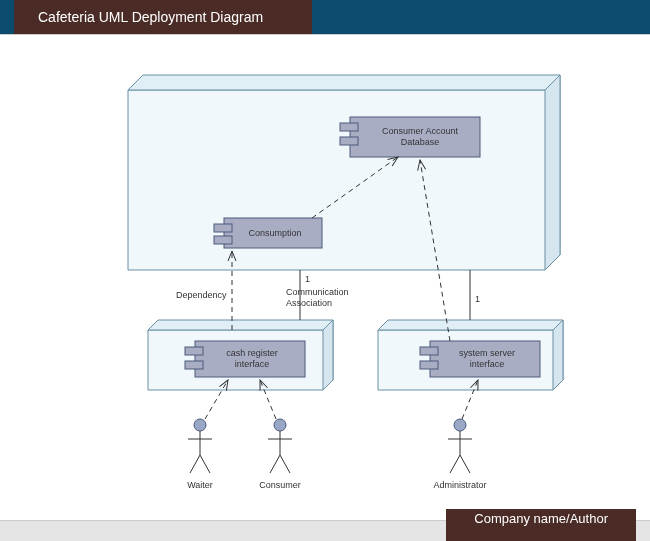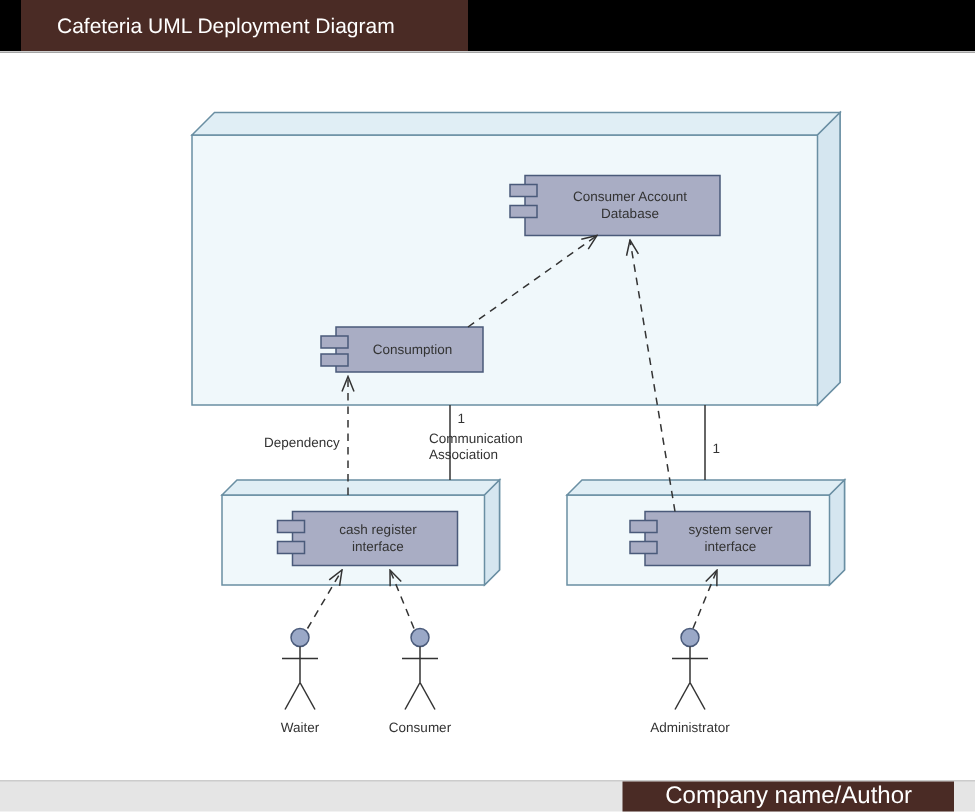--- a/index.html
+++ b/index.html
@@ -6,21 +6,21 @@
     margin: 0;
     padding: 0;
     width: 650px;
     height: 541px;
     font-family: Arial, sans-serif;
     background: #fff;
     position: relative;
     overflow: hidden;
   }
   .top-bar {
-    background: #000000;
+    background: #0c4a6e;
     height: 34px;
     width: 100%;
     position: relative;
     border-bottom: 1px solid #ccc;
   }
   .title-box {
     background: #4a2b25;
     color: #fff;
     display: inline-block;
     height: 34px;
@@ -38,22 +38,22 @@
     height: 20px;
     background: #e5e5e5;
     border-top: 1px solid #ccc;
   }
   .footer-box {
     position: absolute;
     right: 14px;
     bottom: 0;
     background: #4a2b25;
     color: #fff;
-    font-size: 16px;
-    height: 20px;
+    font-size: 13px;
+    height: 32px;
     line-height: 20px;
     padding: 0 28px;
   }
   .canvas {
     position: relative;
     width: 528px;
     height: 487px;
   }
   svg { position: absolute; top: 0; left: 0; }
   .comp-label { font-size: 9px; fill: #333; text-anchor: middle; }

